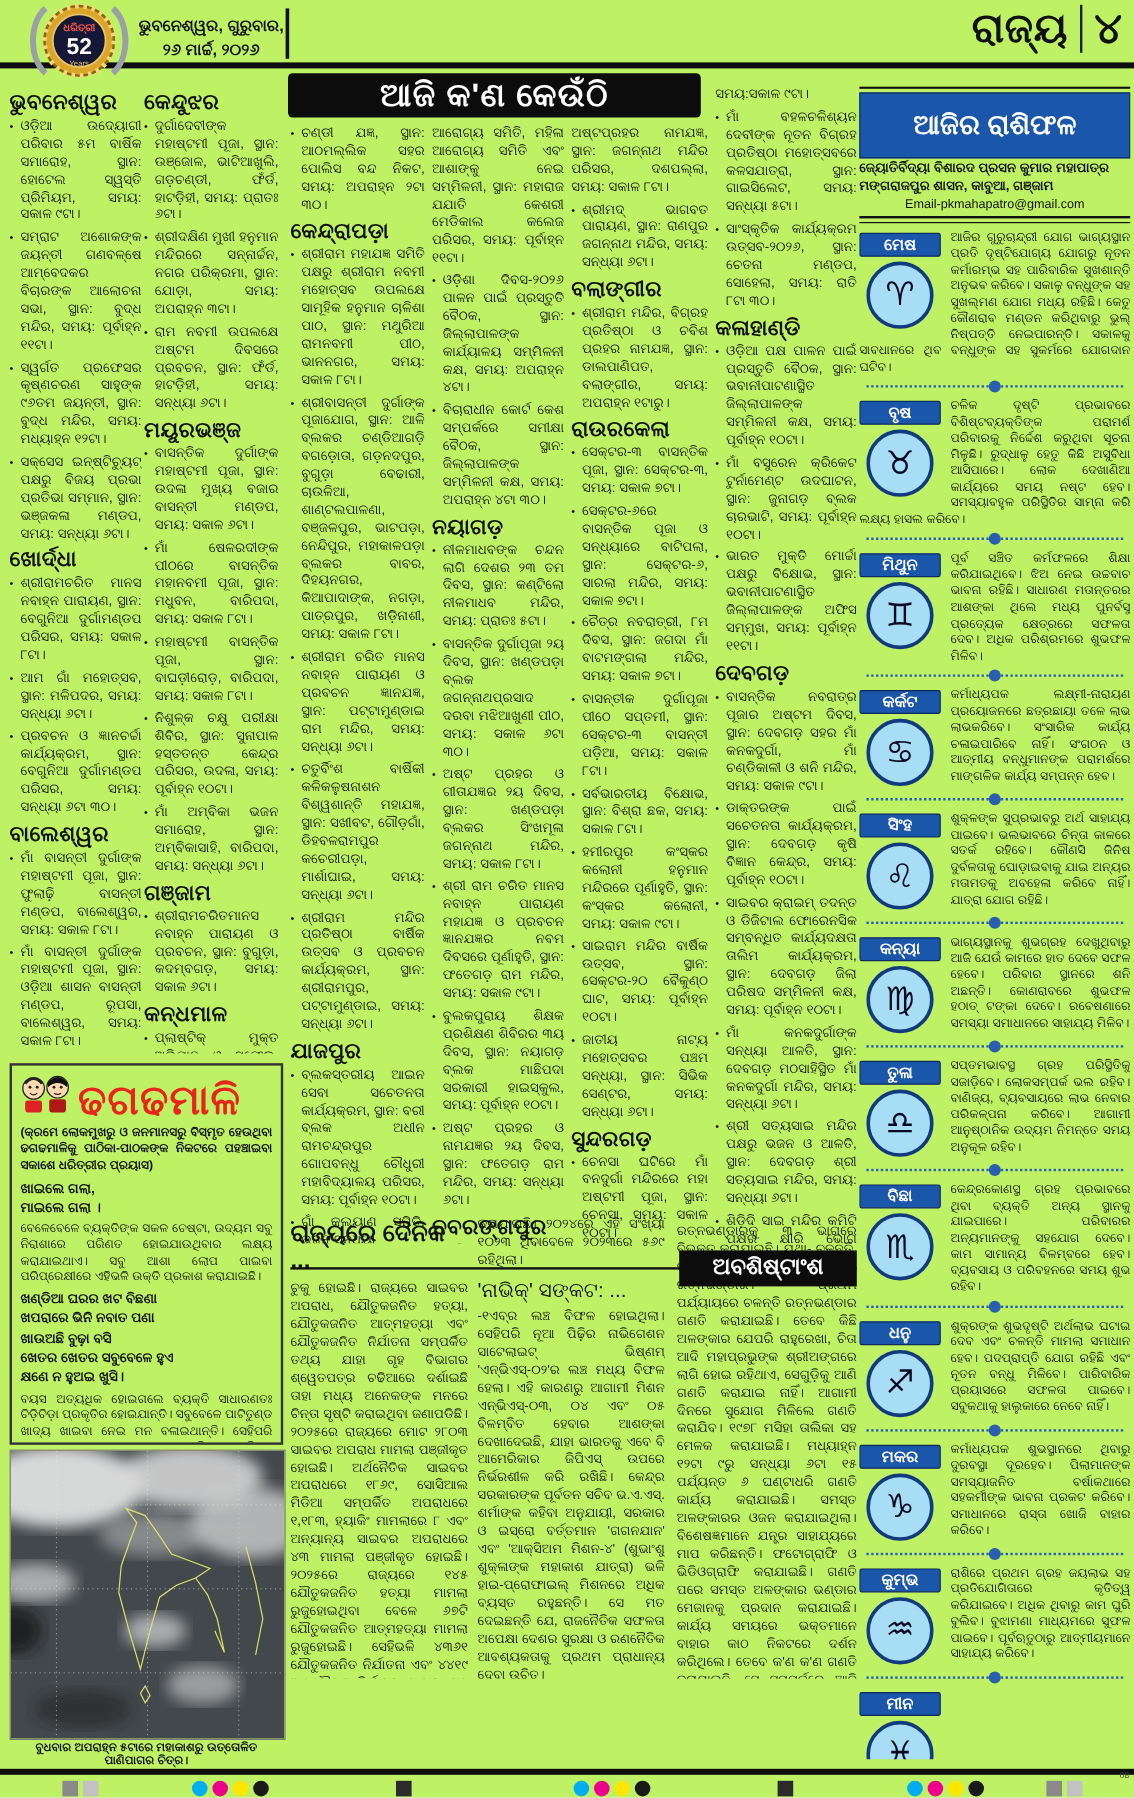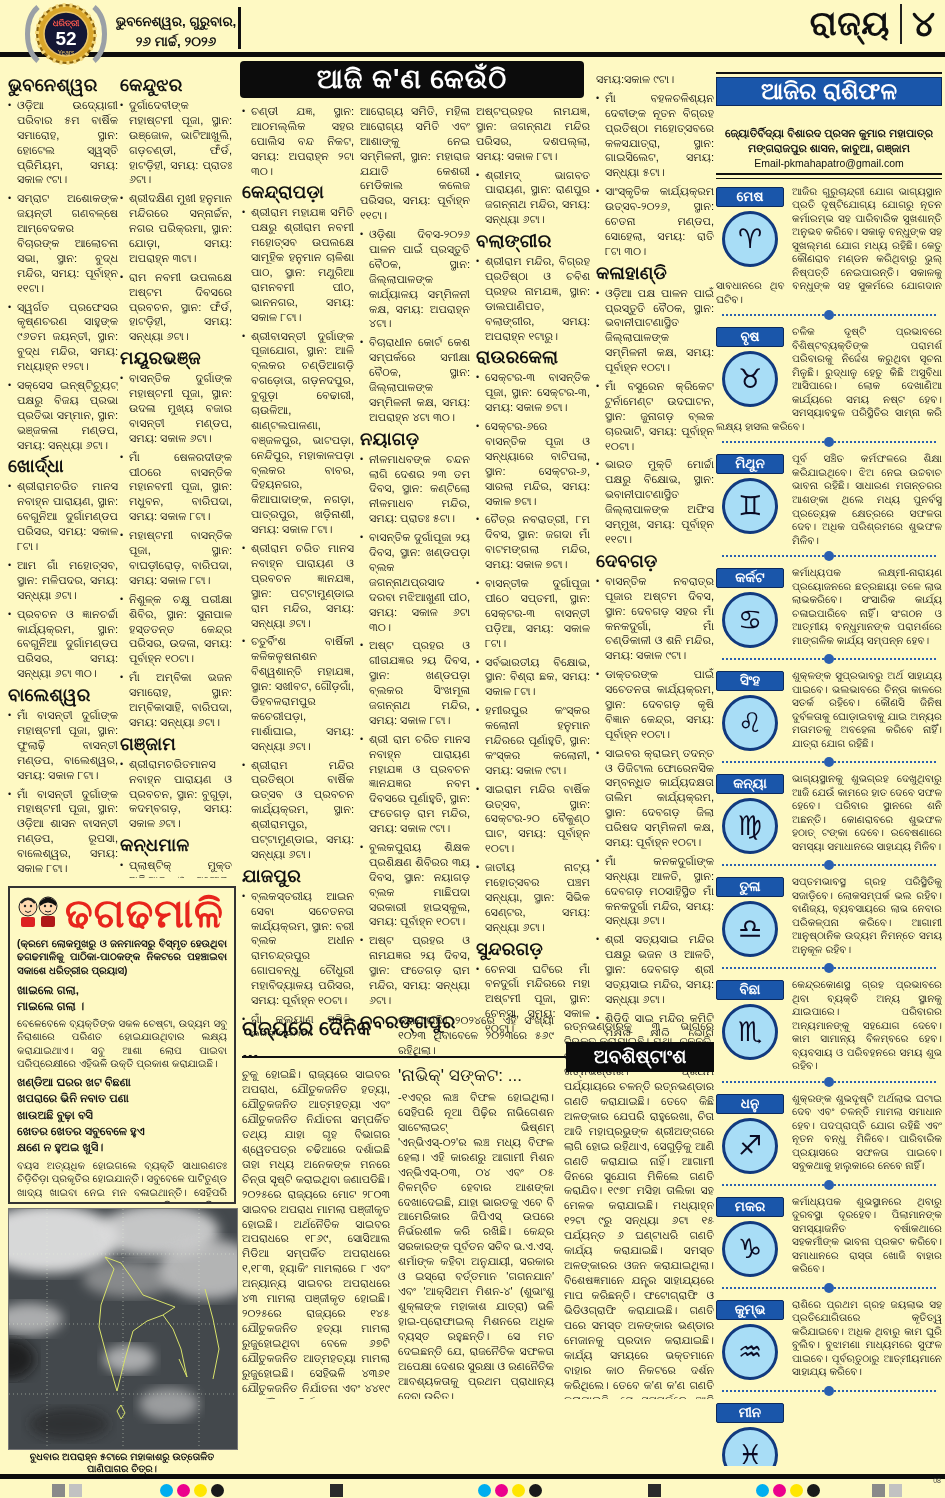--- a/index.html
+++ b/index.html
@@ -1,16 +1,16 @@
 <!DOCTYPE html>
 <html><head>
 <meta charset="utf-8">
 <style>
   html,body{margin:0;padding:0;background:#e8e8e8;}
-  .page{position:relative;width:945px;height:1498px;background:#fef9c3;overflow:hidden;
+  .page{position:relative;width:945px;height:1498px;background:#bef264;overflow:hidden;
         font-family:"Liberation Sans","DejaVu Sans",sans-serif;color:#111;}
   
   .mast-rule{position:absolute;left:0;top:52px;width:945px;height:5px;background:#0d0d0d;}
   .logo{position:absolute;left:16px;top:1px;z-index:5;}
   .dateline{position:absolute;left:114px;top:12px;width:124px;font-size:13.5px;font-weight:bold;
             text-align:center;line-height:1.5;}
   .mast-div{position:absolute;left:238px;top:7px;width:3px;height:42px;background:#111;}
   .mast-right{position:absolute;right:10px;top:3px;display:flex;align-items:center;gap:10px;}
   .sec-name{font-size:34px;font-weight:bold;letter-spacing:.5px;text-align:center;}
   .sec-div{width:2px;height:40px;background:#222;}
@@ -28,21 +28,21 @@
   .lcol5{left:476px;top:104px;width:114px;height:932px;}
   .lcol6{left:596px;top:72px; width:118px;height:964px;}
   .dist{font-size:18px;font-weight:bold;margin:3px 0 2px;letter-spacing:.2px;}
   .item{font-size:11.2px;line-height:1.33;text-align:justify;margin:0 0 4px;display:flex;}
   .item .b{width:9px;flex:0 0 9px;font-size:9px;line-height:1.6;}
   .item.cont{display:block;}
   
   .dhaga{position:absolute;left:8px;top:886px;width:228px;height:318px;border:2px solid #333;
          padding:5px 7px;box-sizing:border-box;overflow:hidden;}
   .dhaga-titlerow{display:flex;align-items:flex-end;gap:4px;}
-  .dhaga-title{color:#e8251c;font-size:40px;font-weight:800;letter-spacing:1px;line-height:1;}
+  .dhaga-title{color:#e8251c;font-size:34px;font-weight:800;letter-spacing:1px;line-height:1;}
   .dhaga-sub{font-size:10.2px;font-weight:bold;text-align:justify;margin:4px 0 5px;line-height:1.3;}
   .dhaga-poem1{font-size:11.5px;font-weight:bold;line-height:1.4;}
   .dhaga-para{font-size:10.2px;line-height:1.32;text-align:justify;margin:3px 0;}
   .dhaga-poem2{font-size:11.3px;font-weight:bold;line-height:1.45;}
   
   .wmap{position:absolute;left:8px;top:1208px;width:228px;height:240px;border:1px solid #777;overflow:hidden;}
   .wcap{position:absolute;left:8px;top:1451px;width:228px;font-size:9.8px;font-weight:bold;text-align:center;}
   
   .mid-rule{position:absolute;left:242px;top:1056px;width:472px;height:2px;background:#111;}
   .rest-box{position:absolute;left:566px;top:1042px;width:148px;height:30px;background:#0c0c0c;color:#fff;
@@ -51,22 +51,22 @@
   .storyA{left:242px;width:148px;}
   .storyB{left:398px;width:156px;}
   .storyC{left:564px;width:150px;padding-top:6px;box-sizing:border-box;}
   .story h3{font-size:20px;font-weight:bold;margin:4px 0 4px;}
   .story h4{font-size:17px;font-weight:normal;margin:8px 0 4px;}
   .story p{font-size:11px;line-height:1.36;text-align:justify;margin:0 0 4px;}
   
   .sidebar{position:absolute;left:716px;top:72px;width:226px;height:1394px;overflow:hidden;}
   .sb-topline{height:2px;background:#111;margin-bottom:3px;}
   .sb-head{background:#1a56aa;color:#fff;font-size:23px;font-weight:bold;text-align:center;
-           padding:0 0;border:1px solid #0c2a5e;}
-  .sb-credit{font-size:11px;font-weight:bold;text-align:center;margin-top:20px;line-height:1.35;}
+           padding:13px 0;border:1px solid #0c2a5e;}
+  .sb-credit{font-size:11px;font-weight:bold;margin-top:1px;line-height:1.35;}
   .sb-email{font-size:10.5px;text-align:center;margin:1px 0 4px;}
   .sb-dbl{border-top:2px solid #111;border-bottom:1px solid #111;height:3px;margin-bottom:6px;}
   .zentry{overflow:hidden;}
   .zleft{float:left;width:68px;margin:2px 8px 2px 0;text-align:center;}
   .zbadge{background:#1a56aa;color:#fff;font-weight:bold;font-size:13.5px;padding:1px 0;
           border:1px solid #0c2a5e;border-radius:2px;}
   .zcirc{width:50px;height:50px;margin:4px auto 0;border-radius:50%;background:#a8ddf6;
          border:3px solid #123a7e;display:flex;align-items:center;justify-content:center;
          font-size:27px;color:#0a0a23;}
   .ztext{font-size:10.4px;line-height:1.3;text-align:justify;}

